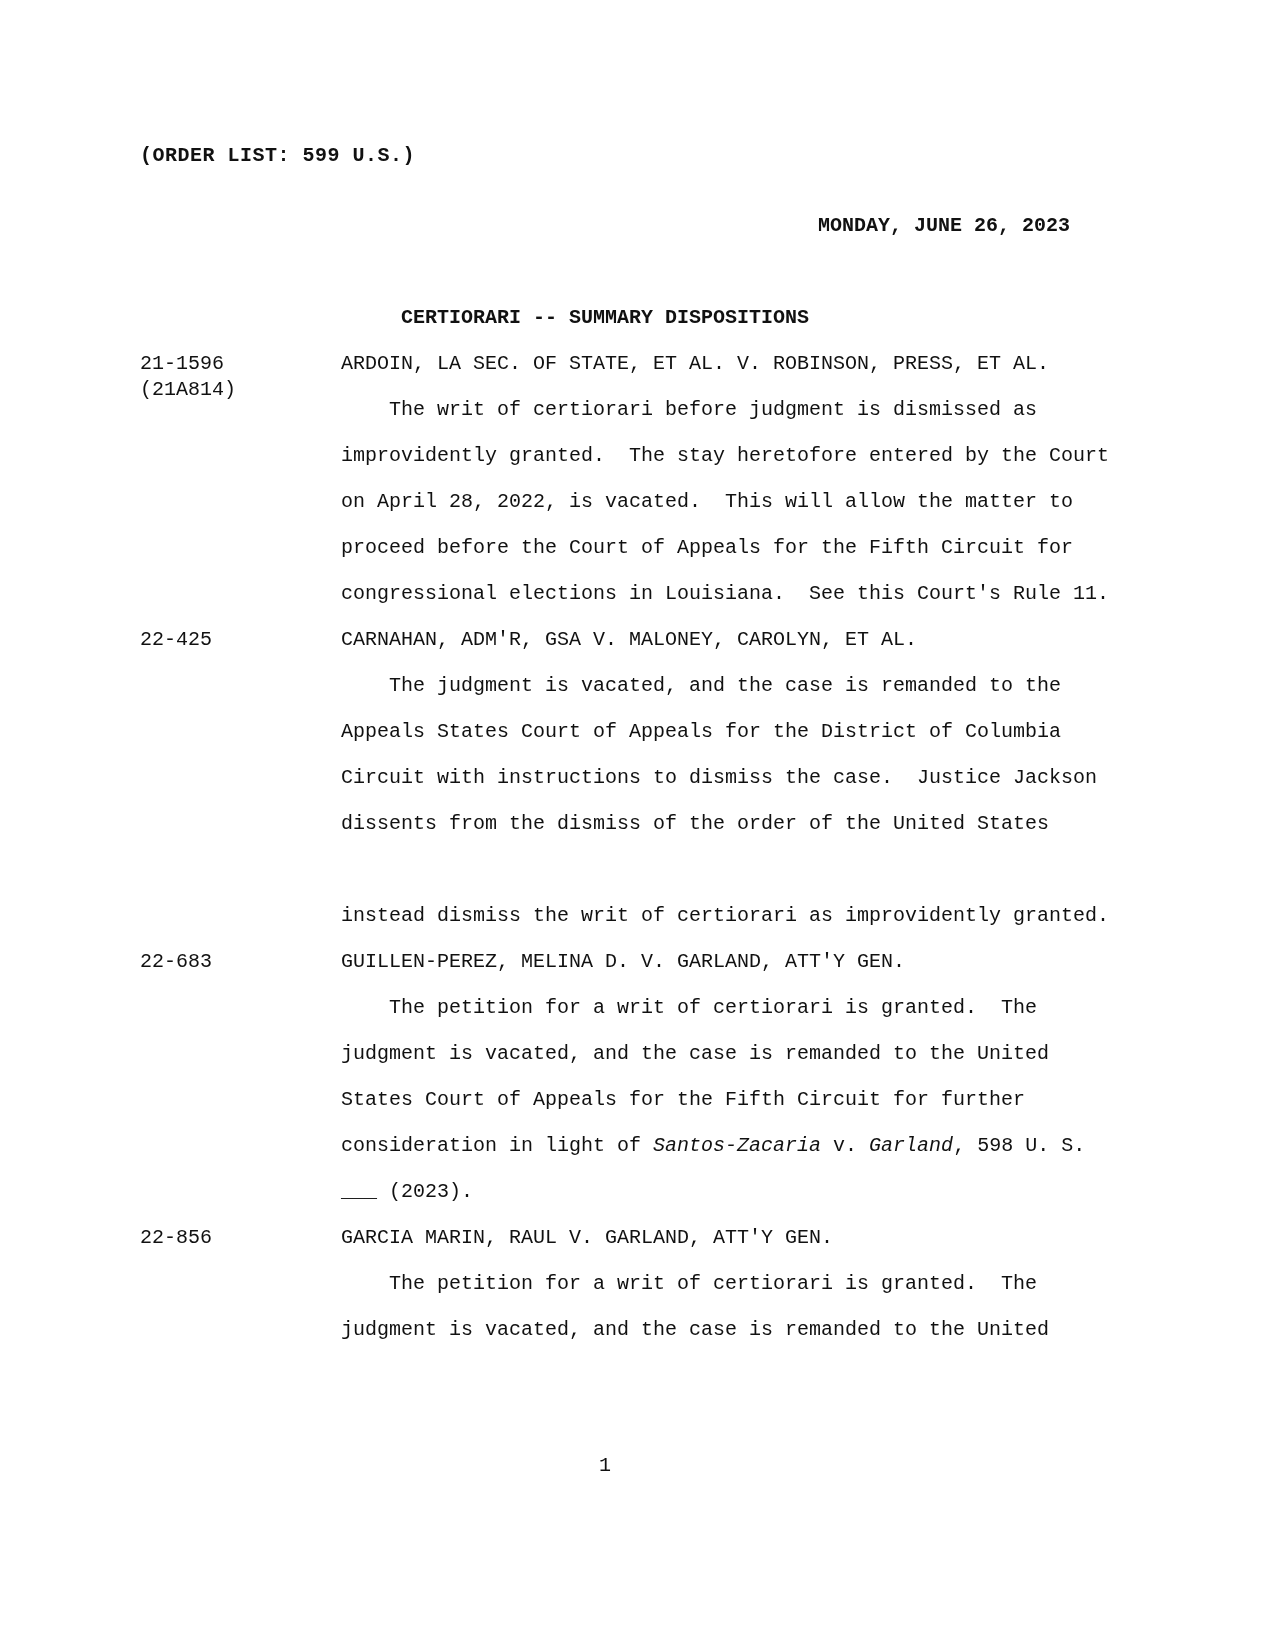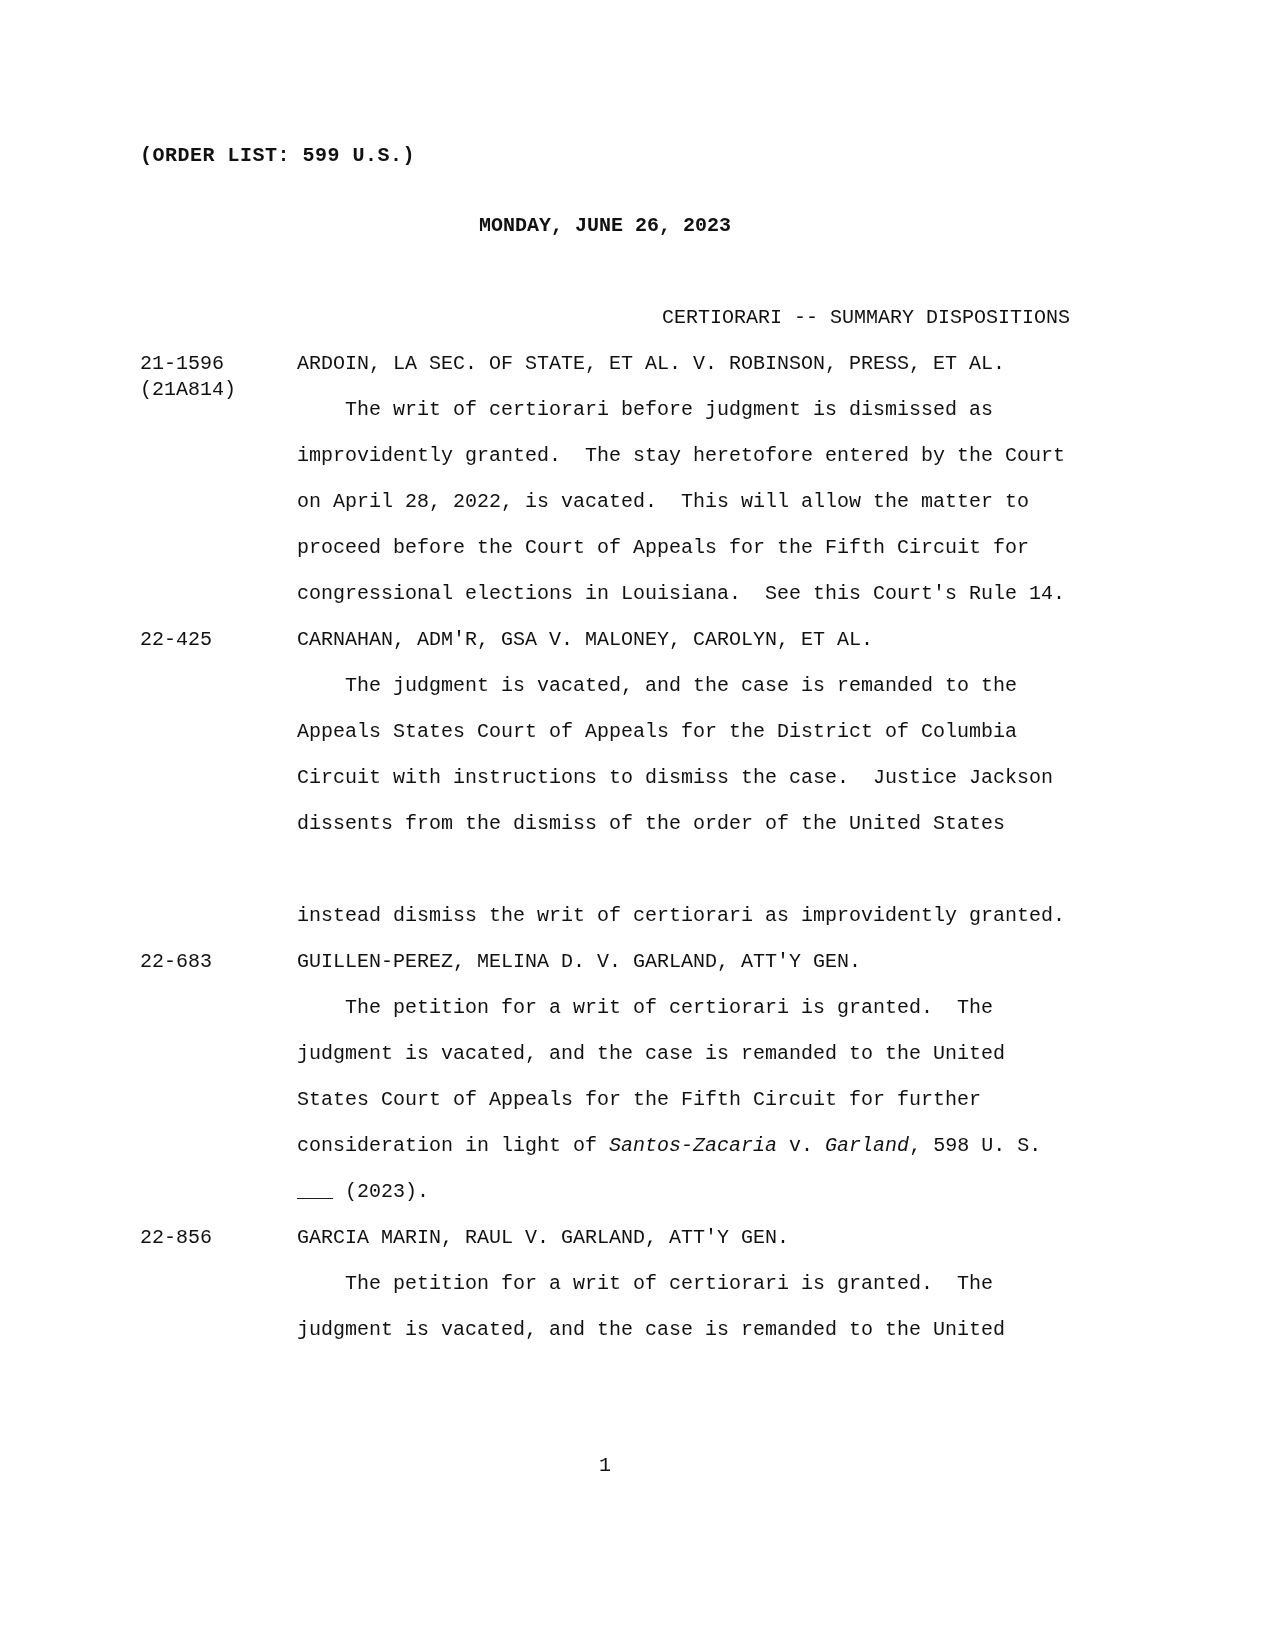--- a/index.html
+++ b/index.html
@@ -22,33 +22,34 @@
   .line {
     line-height: 46px;
     white-space: pre;
   }
   .order-header {
     font-weight: bold;
     letter-spacing: 0.5px;
   }
   .date-line {
     margin-top: 24px;
-    text-align: center;
+    text-align: right;
     font-weight: bold;
   }
   .section-title {
     margin-top: 46px;
-    text-align: right;
-    font-weight: normal;
+    text-align: center;
+    font-weight: bold;
   }
   .cases { margin-top: 0; }
   .case-row {
     display: grid;
     grid-template-columns: 157px 1fr;
     height: 46px;
+    gap: 44px;
   }
   .docket-cell {
     position: relative;
     line-height: 46px;
     white-space: pre;
   }
   .docket-sub {
     position: absolute;
     top: 26px;
     left: 0;
@@ -91,21 +92,21 @@
       <div class="case-row">
         <div class="docket-cell"></div>
         <div class="body-line"><span>on April 28, 2022, is vacated.  This will allow the matter to</span></div>
       </div>
       <div class="case-row">
         <div class="docket-cell"></div>
         <div class="body-line"><span>proceed before the Court of Appeals for the Fifth Circuit for</span></div>
       </div>
       <div class="case-row">
         <div class="docket-cell"></div>
-        <div class="body-line"><span>congressional elections in Louisiana.  See this Court's Rule 14.</span></div>
+        <div class="body-line"><span>congressional elections in Louisiana.  See this Court's Rule 11.</span></div>
       </div>
       <div class="case-row">
         <div class="docket-cell"><span>22-425</span></div>
         <div class="case-title">CARNAHAN, ADM'R, GSA V. MALONEY, CAROLYN, ET AL.</div>
       </div>
       <div class="case-row">
         <div class="docket-cell"></div>
         <div class="body-line"><span>    The judgment is vacated, and the case is remanded to the</span></div>
       </div>
       <div class="case-row">

